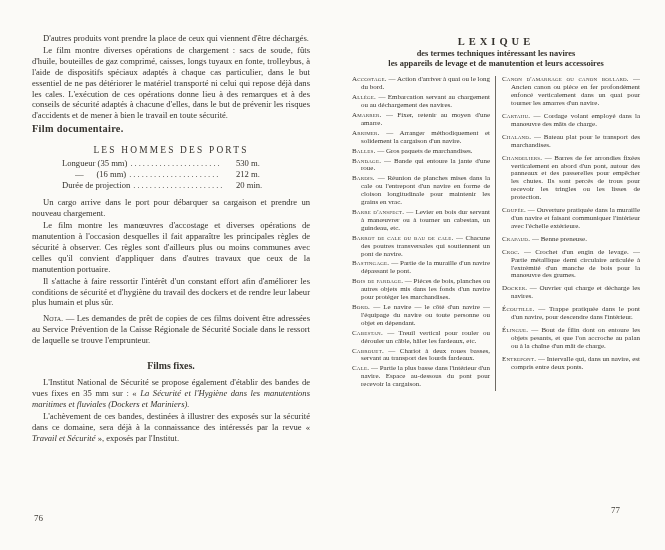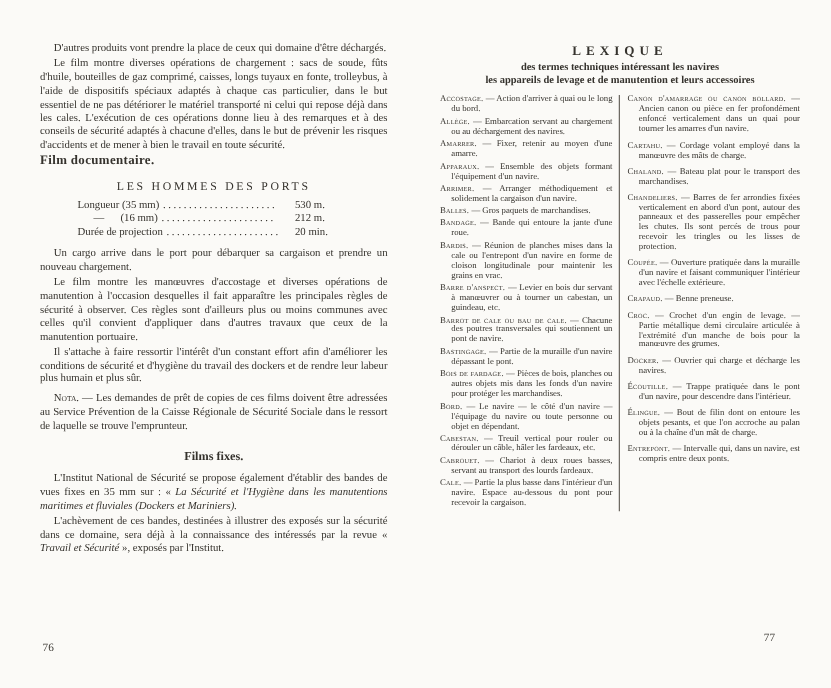--- a/index.html
+++ b/index.html
@@ -63,21 +63,21 @@
   .pagenum-left{left:34px;top:513px;}
   .pagenum-right{left:611px;top:505px;}
 </style>
 </head>
 <body>
 
 <div>
 
   <div class="page page-left">
     <div id="intro-paragraphs">
-        <p class="para">D'autres produits vont prendre la place de ceux qui domaine d'être déchargés.</p>
+        <p class="para">D'autres produits vont prendre la place de ceux qui viennent d'être déchargés.</p>
         <p class="para">Le film montre diverses opérations de chargement : sacs de soude, fûts d'huile, bouteilles de gaz comprimé, caisses, longs tuyaux en fonte, trolleybus, à l'aide de dispositifs spéciaux adaptés à chaque cas particulier, dans le but essentiel de ne pas détériorer le matériel transporté ni celui qui repose déjà dans les cales. L'exécution de ces opérations donne lieu à des remarques et à des conseils de sécurité adaptés à chacune d'elles, dans le but de prévenir les risques d'accidents et de mener à bien le travail en toute sécurité.</p>
       </div>
 
     <h2 class="doc-heading">Film documentaire.</h2>
 
     <div class="film-title">LES HOMMES DES PORTS</div>
 
     <div class="specs" id="film-specs">
         <div class="spec-row">
           <span class="spec-label">Longueur (35 mm)</span>
@@ -114,21 +114,20 @@
   <div class="page page-right">
     <h1 class="lex-title">LEXIQUE</h1>
     <p class="lex-sub first">des termes techniques intéressant les navires</p>
     <p class="lex-sub">les appareils de levage et de manutention et leurs accessoires</p>
 
     <div class="columns">
       <div class="lexcol lexcol-0" id="lex-col-0">
           <div class="entry"><span class="term">Accostage.</span> <span class="def">— Action d'arriver à quai ou le long du bord.</span></div>
           <div class="entry"><span class="term">Allège.</span> <span class="def">— Embarcation servant au chargement ou au déchargement des navires.</span></div>
           <div class="entry"><span class="term">Amarrer.</span> <span class="def">— Fixer, retenir au moyen d'une amarre.</span></div>
-          <div class="entry"><span class="term">Apparaux.</span> <span class="def">— Ensemble des objets formant l'équipement d'un navire.</span></div>
           <div class="entry"><span class="term">Arrimer.</span> <span class="def">— Arranger méthodiquement et solidement la cargaison d'un navire.</span></div>
           <div class="entry"><span class="term">Balles.</span> <span class="def">— Gros paquets de marchandises.</span></div>
           <div class="entry"><span class="term">Bandage.</span> <span class="def">— Bande qui entoure la jante d'une roue.</span></div>
           <div class="entry"><span class="term">Bardis.</span> <span class="def">— Réunion de planches mises dans la cale ou l'entrepont d'un navire en forme de cloison longitudinale pour maintenir les grains en vrac.</span></div>
           <div class="entry"><span class="term">Barre d'anspect.</span> <span class="def">— Levier en bois dur servant à manœuvrer ou à tourner un cabestan, un guindeau, etc.</span></div>
           <div class="entry"><span class="term">Barrot de cale ou bau de cale.</span> <span class="def">— Chacune des poutres transversales qui soutiennent un pont de navire.</span></div>
           <div class="entry"><span class="term">Bastingage.</span> <span class="def">— Partie de la muraille d'un navire dépassant le pont.</span></div>
           <div class="entry"><span class="term">Bois de fardage.</span> <span class="def">— Pièces de bois, planches ou autres objets mis dans les fonds d'un navire pour protéger les marchandises.</span></div>
           <div class="entry"><span class="term">Bord.</span> <span class="def">— Le navire — le côté d'un navire — l'équipage du navire ou toute personne ou objet en dépendant.</span></div>
           <div class="entry"><span class="term">Cabestan.</span> <span class="def">— Treuil vertical pour rouler ou dérouler un câble, hâler les fardeaux, etc.</span></div>

